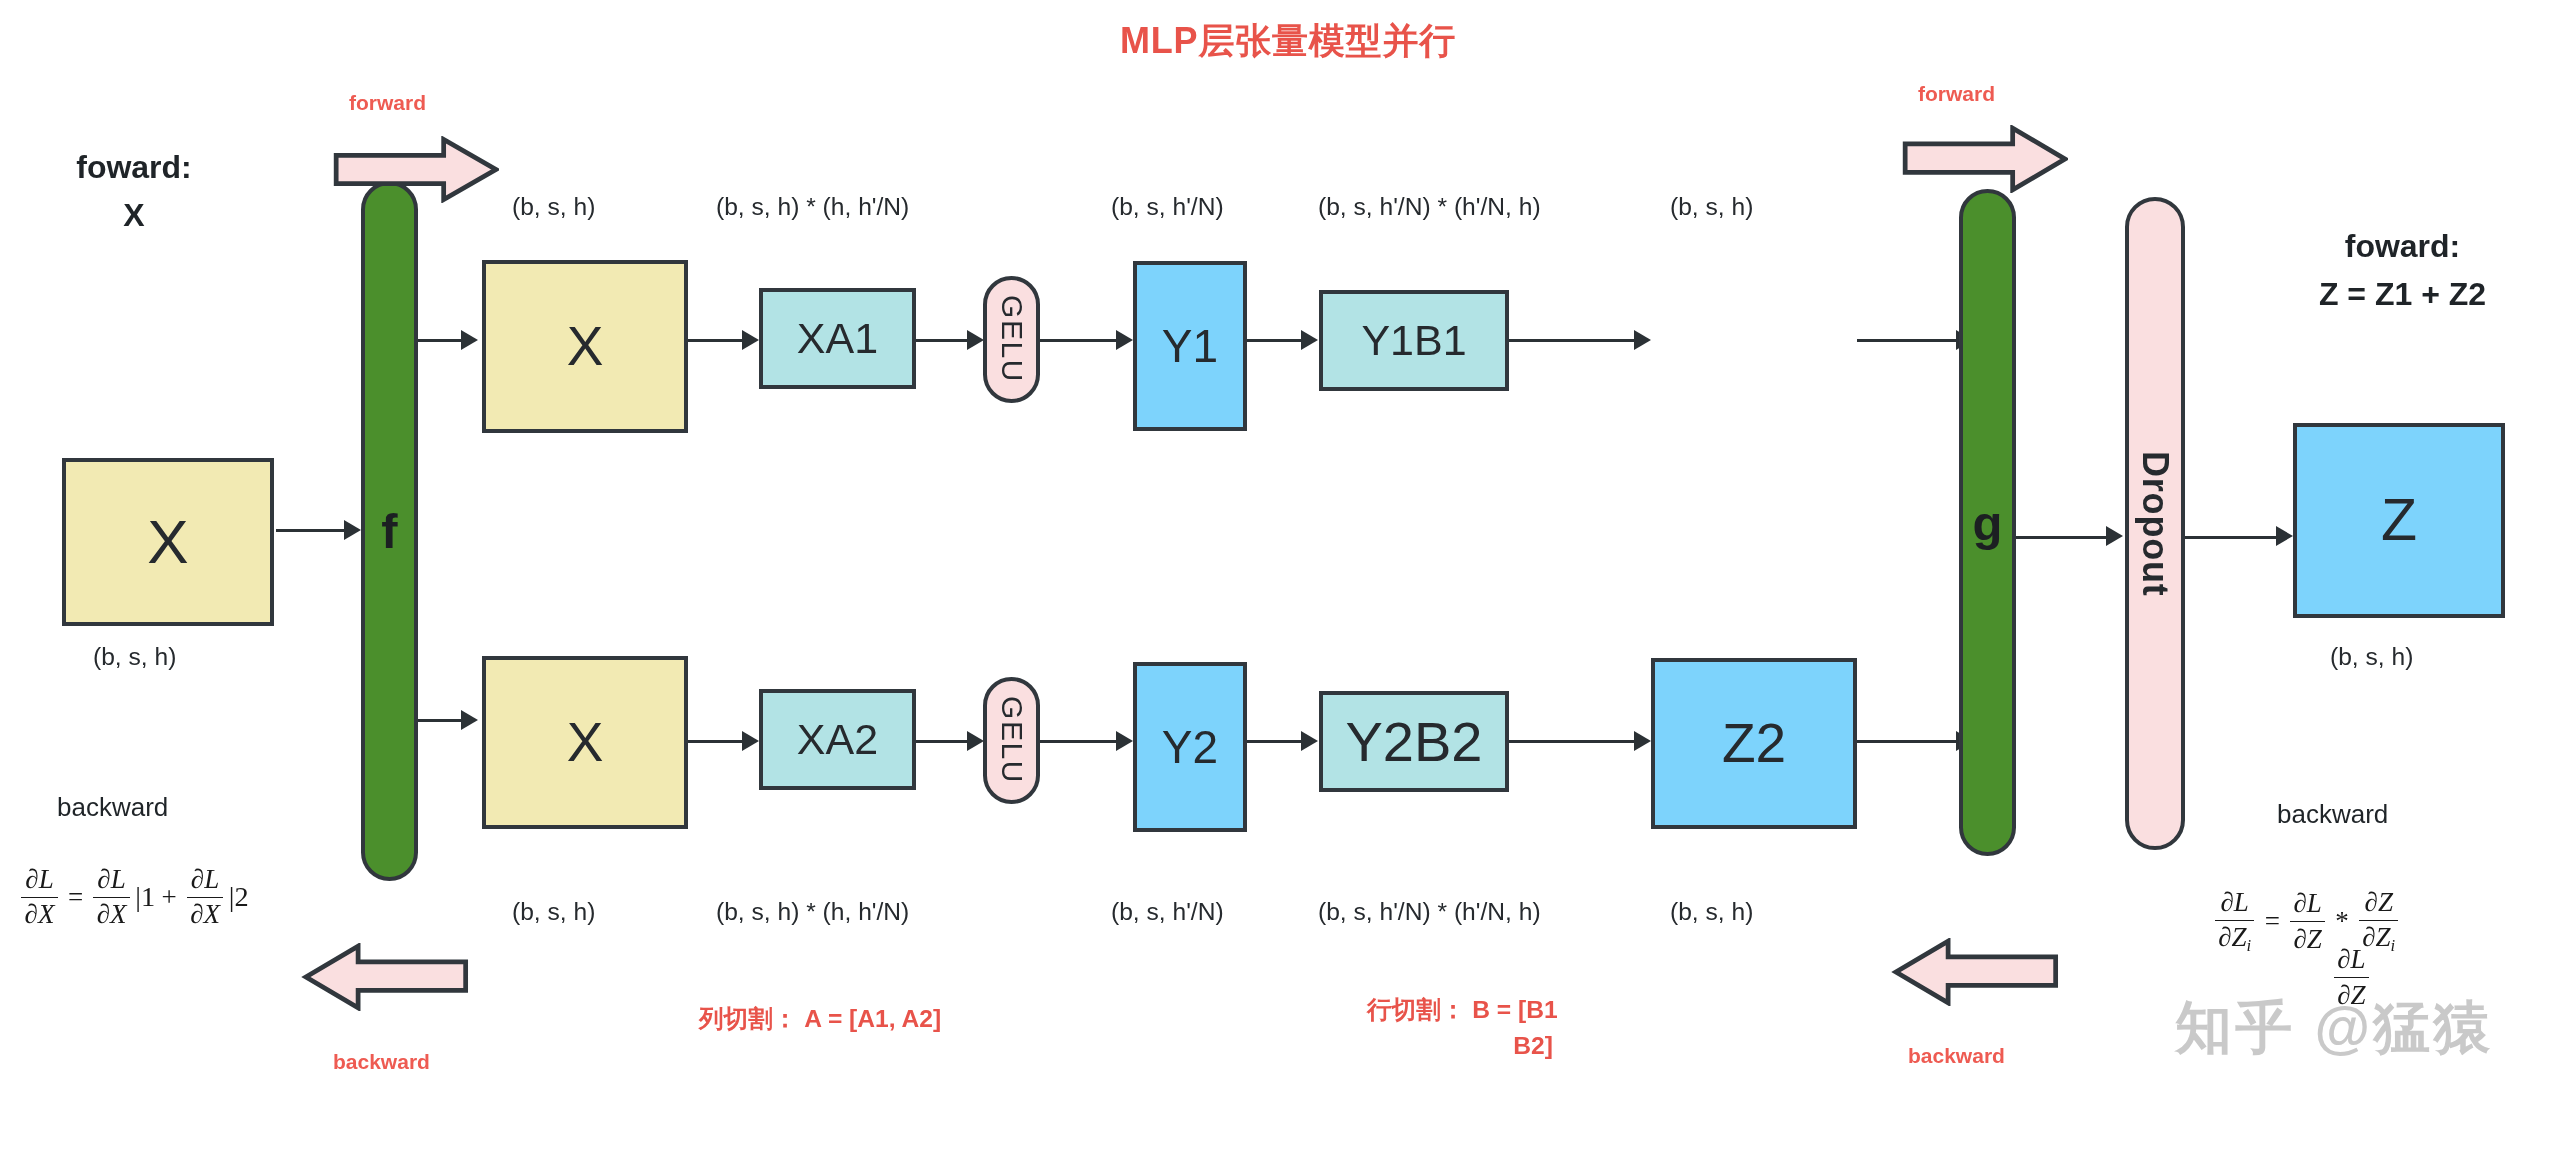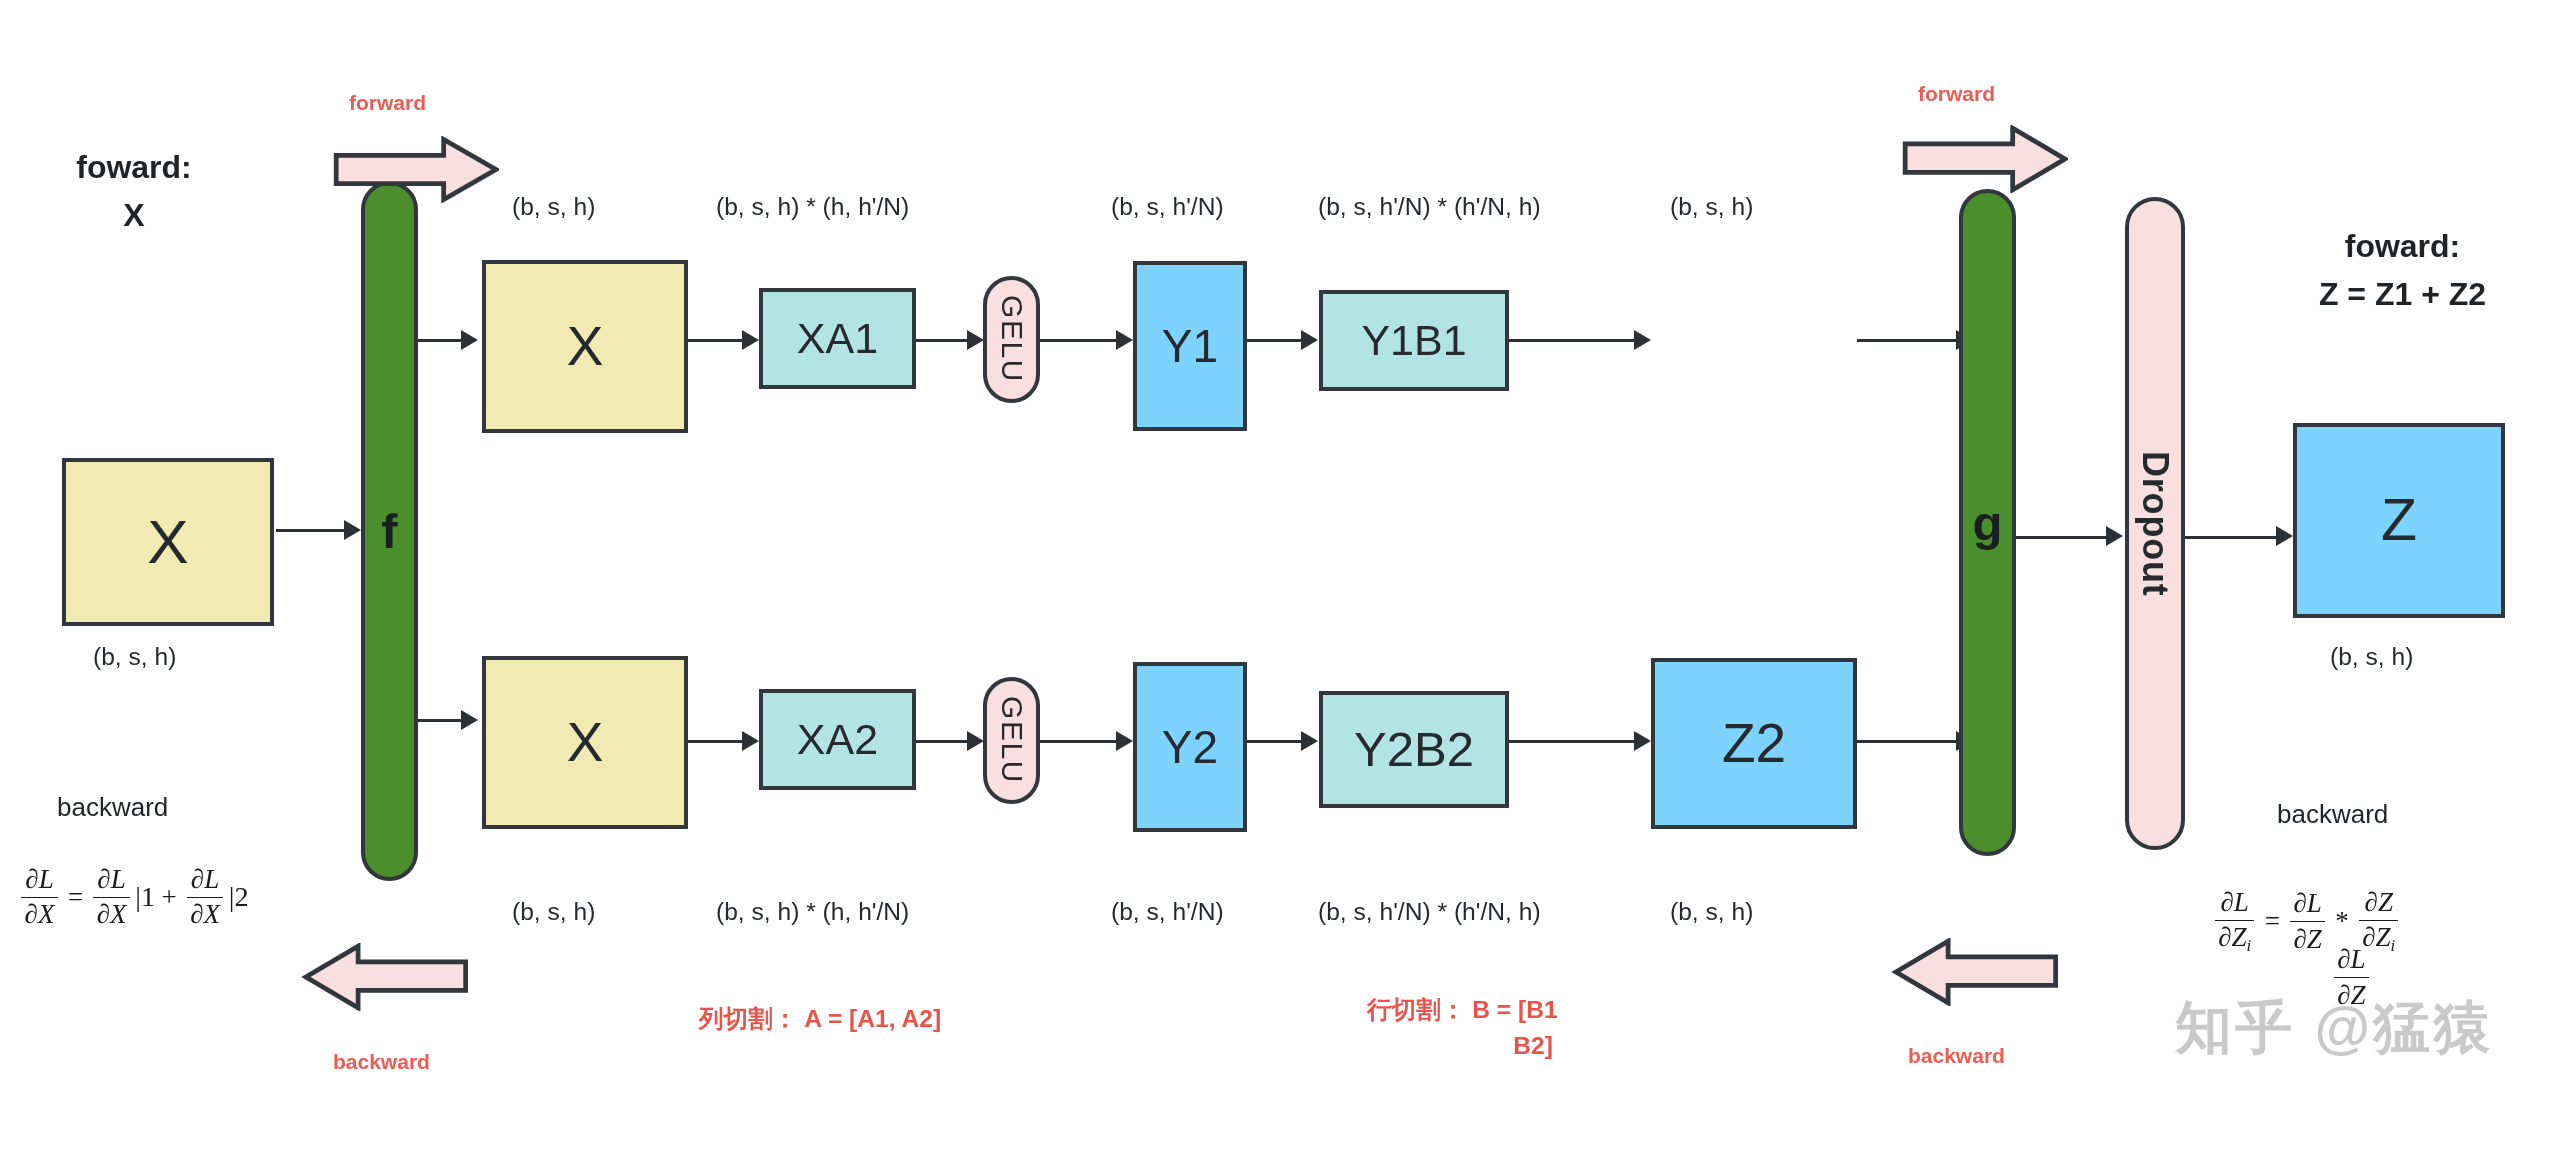--- a/index.html
+++ b/index.html
@@ -162,20 +162,21 @@
     border-top:10.3px solid transparent;
     border-bottom:10.3px solid transparent;
     border-left:17.4px solid #2b3135;
   }
 </style>
 </head>
 <body>
 
 <div id="stage">
 
+  <div class="abs title">MLP层张量模型并行</div>
 
   <div class="abs annot" style="left:55px;top:143px;width:158px;">
     <div>foward:</div>
     <div>X</div>
   </div>
 
   <div class="abs annot-plain" style="left:57px;top:792px;">backward</div>
 
   <div class="abs math" style="left:17.4px;top:864px;">
     <span class="frac">
@@ -275,21 +276,21 @@
   </div>
   <div class="abs hline" style="left:1040px;top:740px;width:78px;"></div>
   <div class="abs ahead" style="left:1116px;top:731px;"></div>
 
   <div class="abs node green" style="left:1133px;top:662px;width:114px;height:170px;font-size:46px;">
     <span>Y2</span>
   </div>
   <div class="abs hline" style="left:1247px;top:740px;width:55px;"></div>
   <div class="abs ahead" style="left:1301px;top:731px;"></div>
 
-  <div class="abs node cyan" style="left:1319px;top:691px;width:190px;height:117px;font-size:49px;">
+  <div class="abs node cyan" style="left:1319px;top:691px;width:190px;height:101px;font-size:56px;">
     <span>Y2B2</span>
   </div>
   <div class="abs hline" style="left:1509px;top:740px;width:127px;"></div>
   <div class="abs ahead" style="left:1634px;top:731px;"></div>
 
   <div class="abs node green" style="left:1651px;top:658px;width:206px;height:171px;font-size:55px;">
     <span>Z2</span>
   </div>
   <div class="abs hline" style="left:1857px;top:740px;width:100px;"></div>
   <div class="abs ahead" style="left:1956px;top:731px;"></div>

